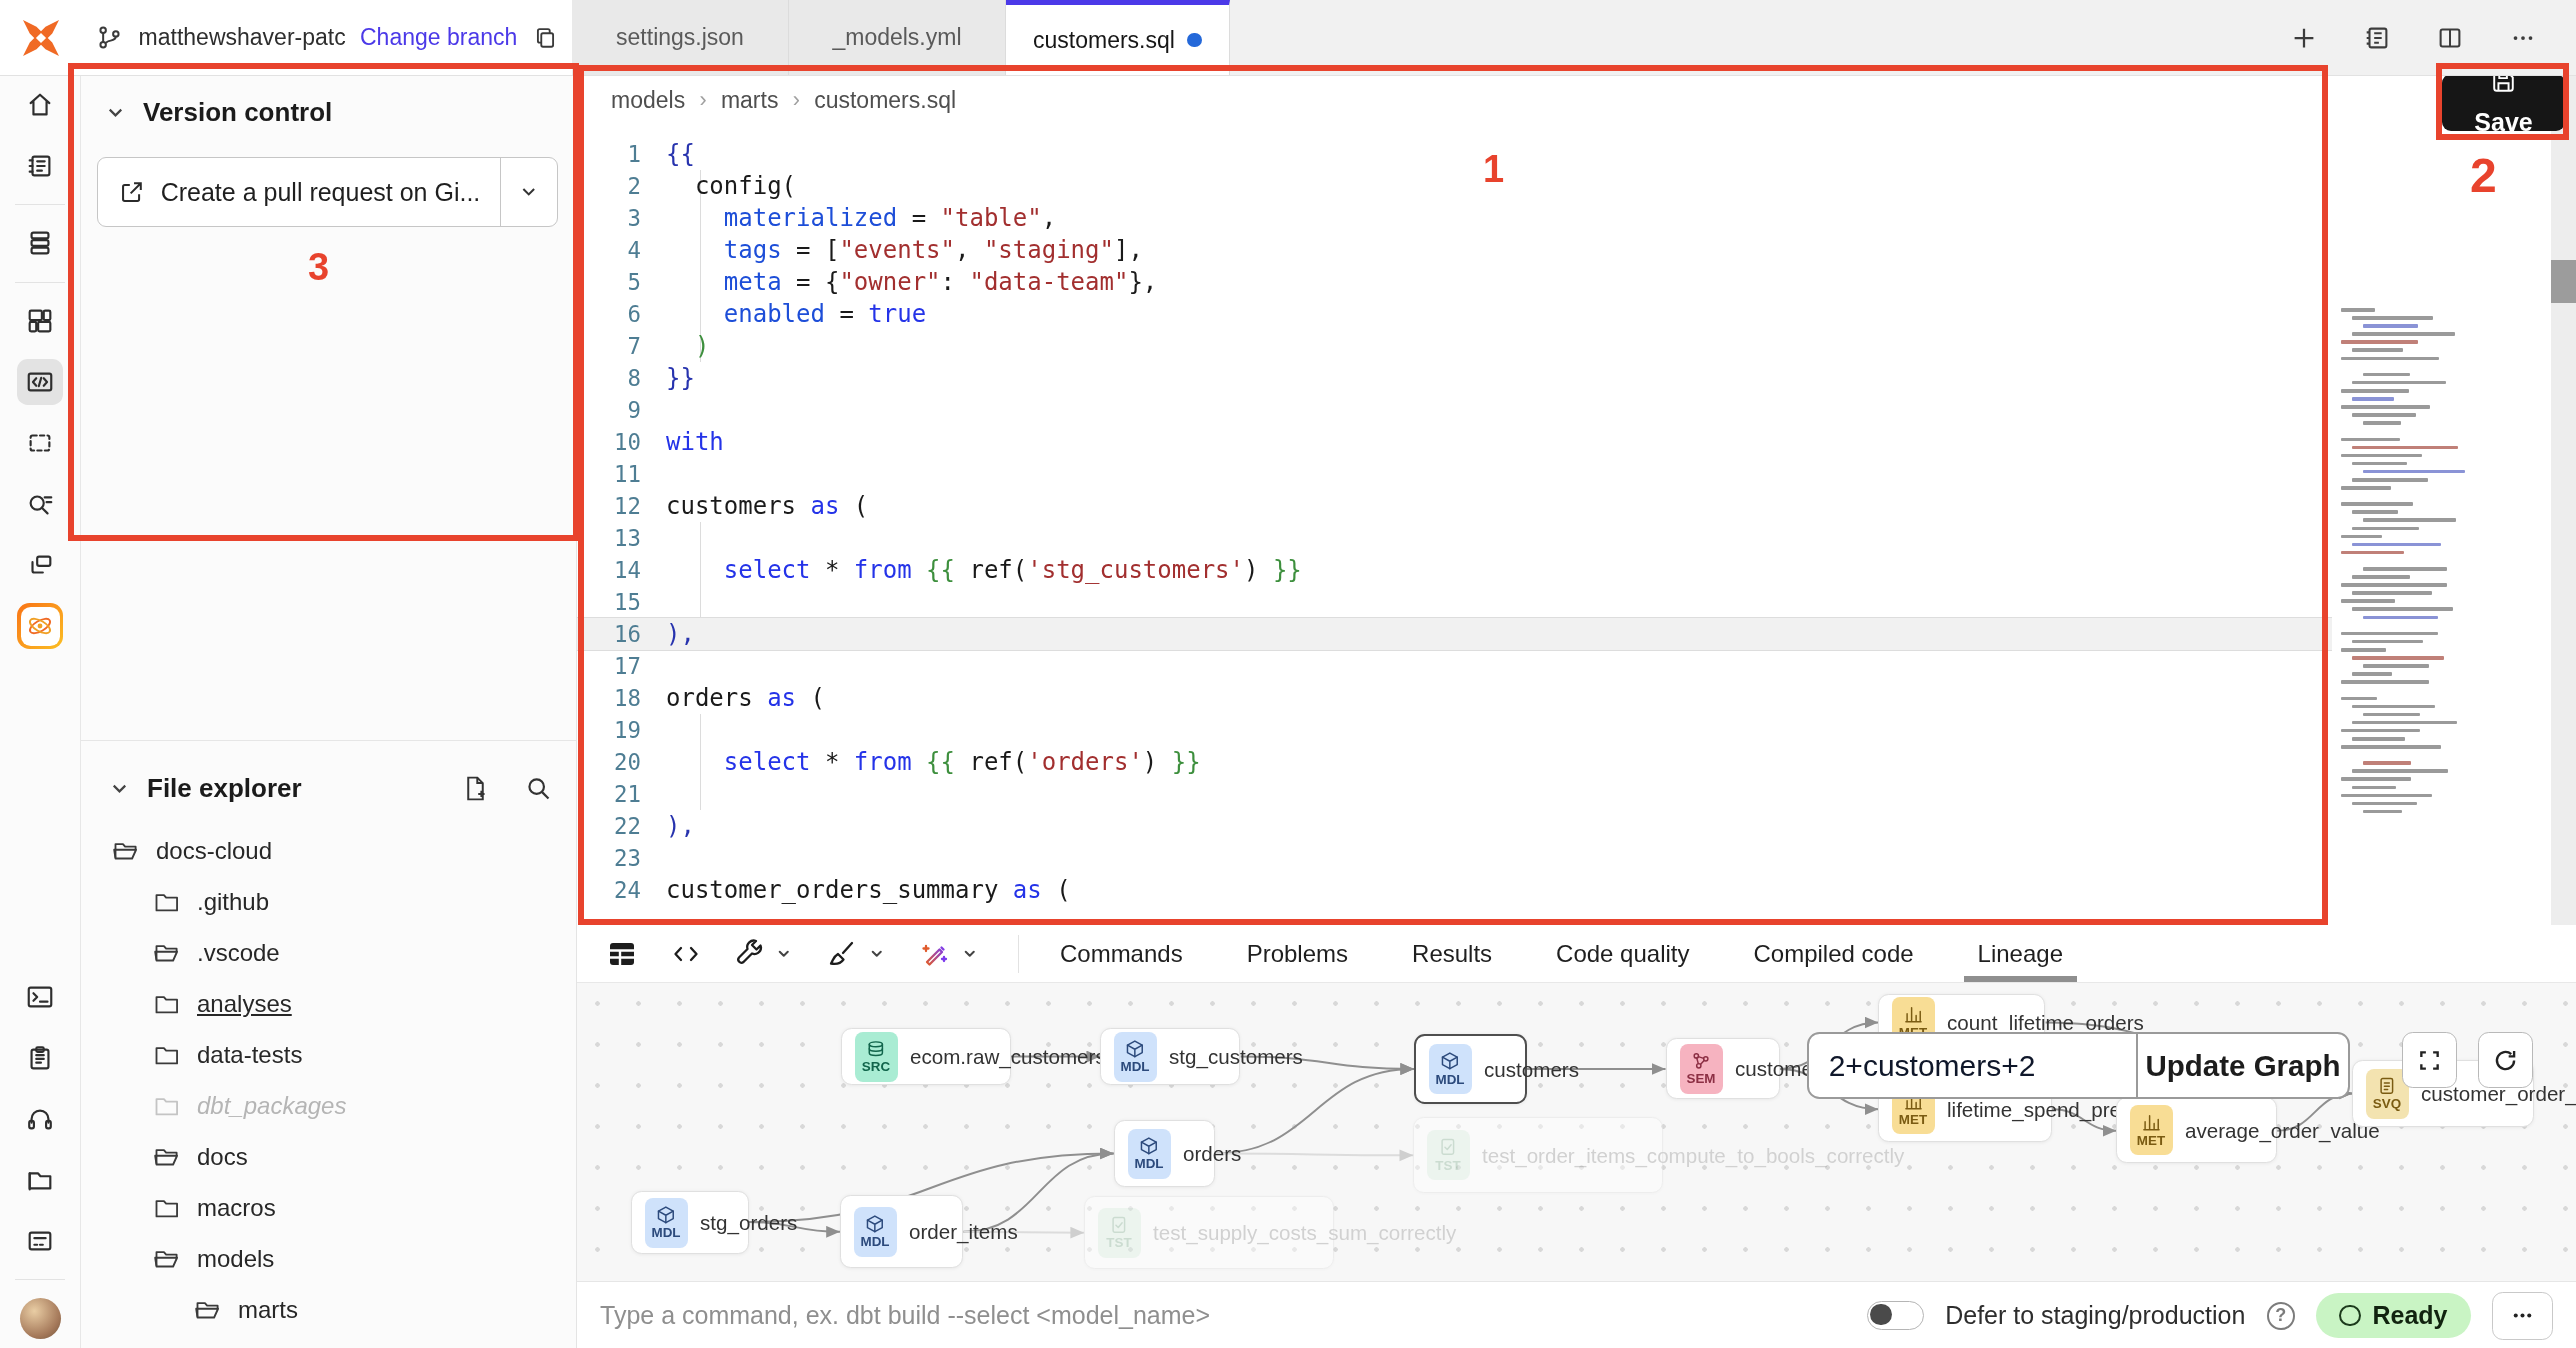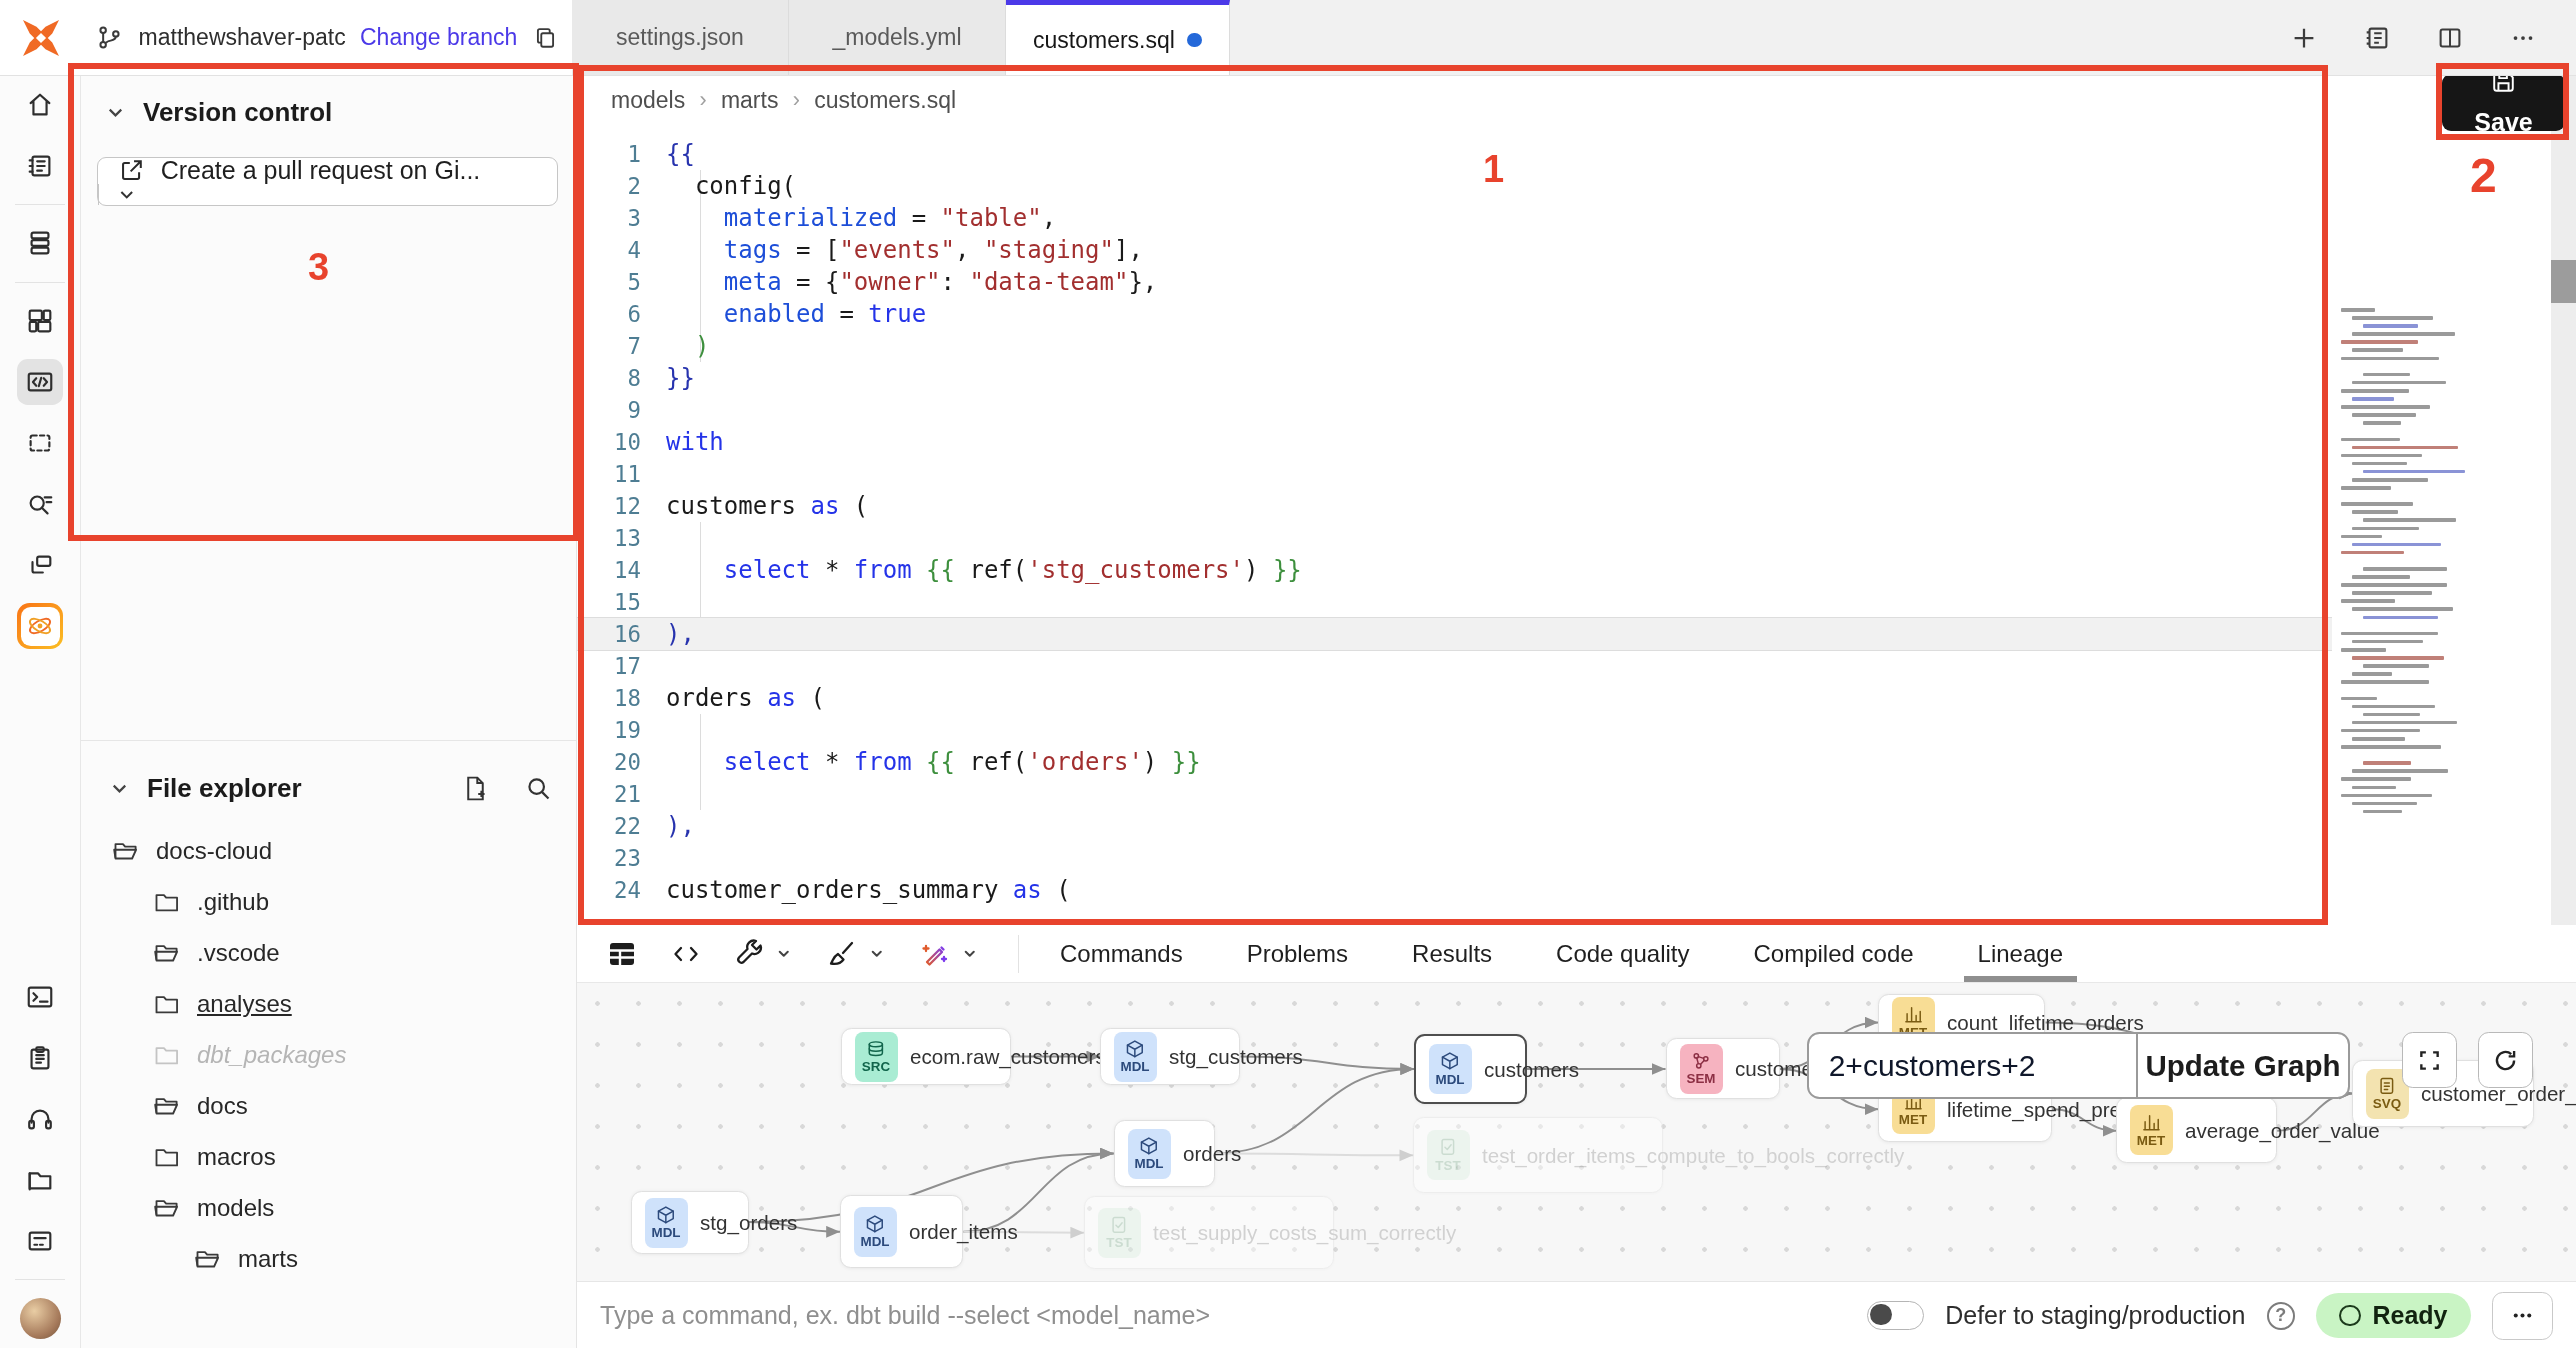--- a/index.html
+++ b/index.html
@@ -28,21 +28,21 @@
   .rail-div { width:50px; height:0.9px; background:#e3e3e3; margin:8px 0; flex:none; }
   .rail-spacer { flex:1; }
   .atom-ring { background:linear-gradient(135deg,#f97316,#fbbf24); padding:3.6px; border-radius:12.5px; }
   .atom-ring .in { background:#fff; border-radius:9.8px; padding:4.5px; display:flex; }
   .avatar { width:41px; height:41px; border-radius:50%; background:radial-gradient(circle at 35% 32%, #e9cda4, #a5795a 65%, #6f5138); }
 
   
   #sidebar { position:absolute; left:81px; top:65px; bottom:0; width:496px; background:#fbfbfb; border-right:0.9px solid #e4e4e4; z-index:4; }
   .sec-head { display:flex; align-items:center; gap:16px; padding:32px 23px 0 23px; font-size:26px; font-weight:700; color:#1b1b1b; }
   .sec-head .chev { color:#444; display:flex; }
-  .pr-btn { margin:29px 18px 0 16px; height:49px; border:1.3px solid #c6c6c6; border-radius:9px; background:#fff; display:flex; align-items:stretch; cursor:pointer;flex-direction:column; }
+  .pr-btn { margin:29px 18px 0 16px; height:70px; border:1.3px solid #c6c6c6; border-radius:9px; background:#fff; display:flex; align-items:stretch; cursor:pointer; }
   .pr-main { flex:1; display:flex; align-items:center; gap:16px; padding-left:19.7px; font-size:25px; color:#1f1f1f; white-space:nowrap; overflow:hidden; }
   .pr-caret { width:57px; border-left:1.3px solid #c6c6c6; display:flex; align-items:center; justify-content:center; color:#333; }
   .sidebar-sep { position:absolute; left:0; right:0; top:675px; height:0.9px; background:#e6e6e6; }
   .fe { position:absolute; top:676px; left:4px; right:0; }
   .fe-actions { margin-left:auto; display:flex; gap:34px; color:#333; }
   .fe-actions span { cursor:pointer; display:flex; }
   #filetree { margin-top:21.5px; }
   .trow { height:51px; display:flex; align-items:center; gap:16px; font-size:24px; font-weight:500; color:#272727; cursor:pointer; }
   .trow.dim { color:#b5b5b5; font-style:italic; }
   .trow .ficon { display:flex; flex:none; }
@@ -375,20 +375,28 @@
           </span>
           <span>.vscode</span>
         </div>
         <div class="trow" style="padding-left: 68px; text-decoration: underline;">
           <span class="ficon">
             <svg width="28" height="27" viewBox="0 0 32 30" fill="none" stroke="#3a3a3a" stroke-width="2.1" stroke-linejoin="round">
               <path d="M4 6.5 h8.5 l2.5 3 h12.5 V24 H4 Z"></path>
             </svg>
           </span>
           <span>analyses</span>
+        </div>
+        <div class="trow" style="padding-left: 68px;">
+          <span class="ficon">
+            <svg width="28" height="27" viewBox="0 0 32 30" fill="none" stroke="#3a3a3a" stroke-width="2.1" stroke-linejoin="round">
+              <path d="M4 6.5 h8.5 l2.5 3 h12.5 V24 H4 Z"></path>
+            </svg>
+          </span>
+          <span>data-tests</span>
         </div>
         <div class="trow dim" style="padding-left: 68px;">
           <span class="ficon">
             <svg width="28" height="27" viewBox="0 0 32 30" fill="none" stroke="#c4c4c4" stroke-width="2.1" stroke-linejoin="round">
               <path d="M4 6.5 h8.5 l2.5 3 h12.5 V24 H4 Z"></path>
             </svg>
           </span>
           <span>dbt_packages</span>
         </div>
         <div class="trow" style="padding-left: 68px;">

